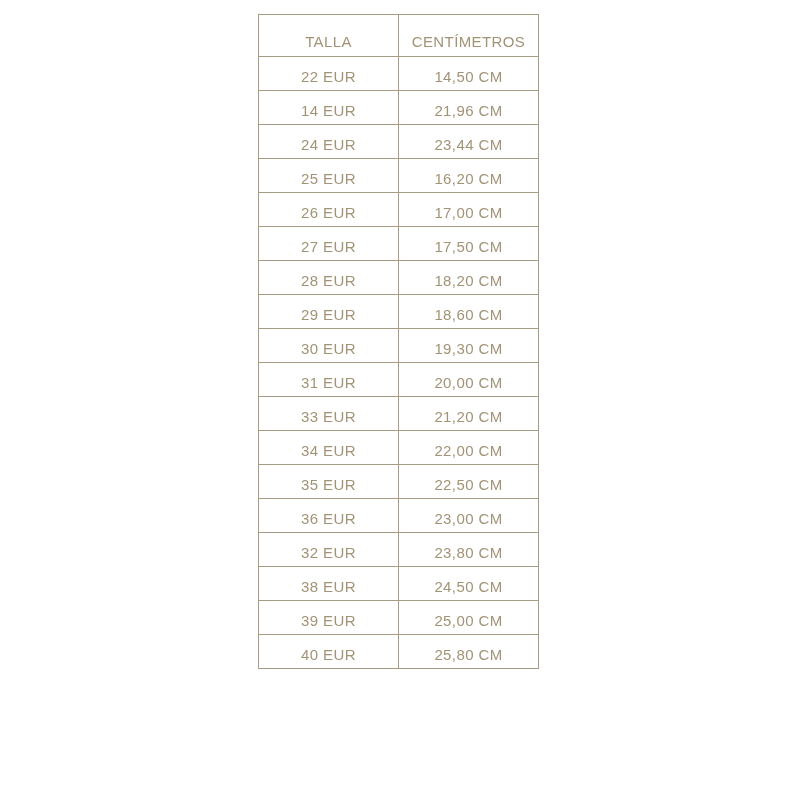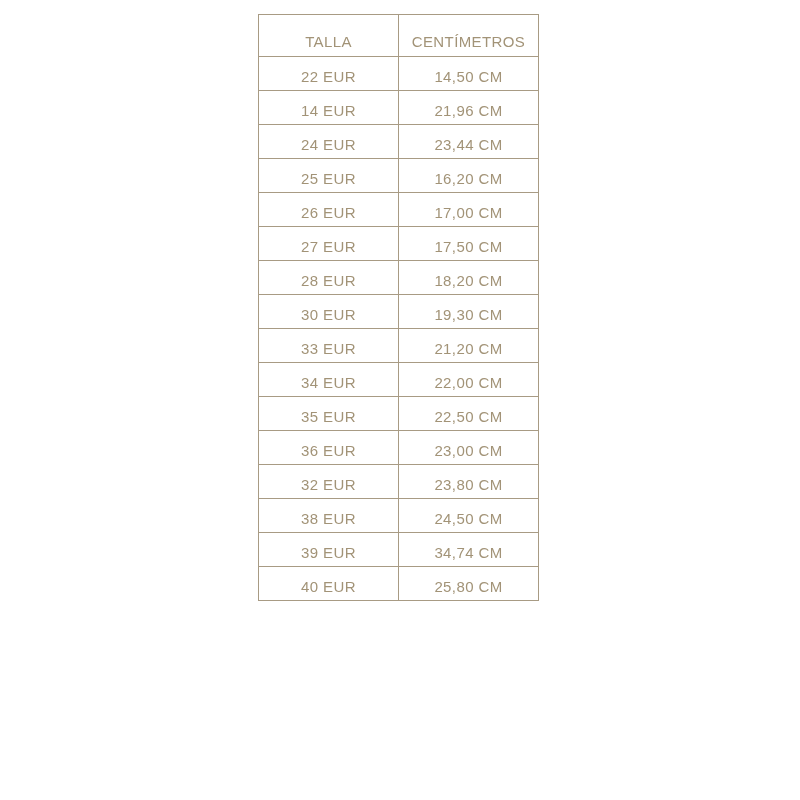--- a/index.html
+++ b/index.html
@@ -81,22 +81,30 @@
         </tr>
         <tr>
           <td>27 EUR</td>
           <td>17,50 CM</td>
         </tr>
         <tr>
           <td>28 EUR</td>
           <td>18,20 CM</td>
         </tr>
         <tr>
+          <td>29 EUR</td>
+          <td>18,60 CM</td>
+        </tr>
+        <tr>
           <td>30 EUR</td>
           <td>19,30 CM</td>
+        </tr>
+        <tr>
+          <td>31 EUR</td>
+          <td>20,00 CM</td>
         </tr>
         <tr>
           <td>33 EUR</td>
           <td>21,20 CM</td>
         </tr>
         <tr>
           <td>34 EUR</td>
           <td>22,00 CM</td>
         </tr>
         <tr>
@@ -110,21 +118,21 @@
         <tr>
           <td>32 EUR</td>
           <td>23,80 CM</td>
         </tr>
         <tr>
           <td>38 EUR</td>
           <td>24,50 CM</td>
         </tr>
         <tr>
           <td>39 EUR</td>
-          <td>34,74 CM</td>
+          <td>25,00 CM</td>
         </tr>
         <tr>
           <td>40 EUR</td>
           <td>25,80 CM</td>
         </tr>
       </tbody>
   </table>
 </div>
 
 </body></html>

